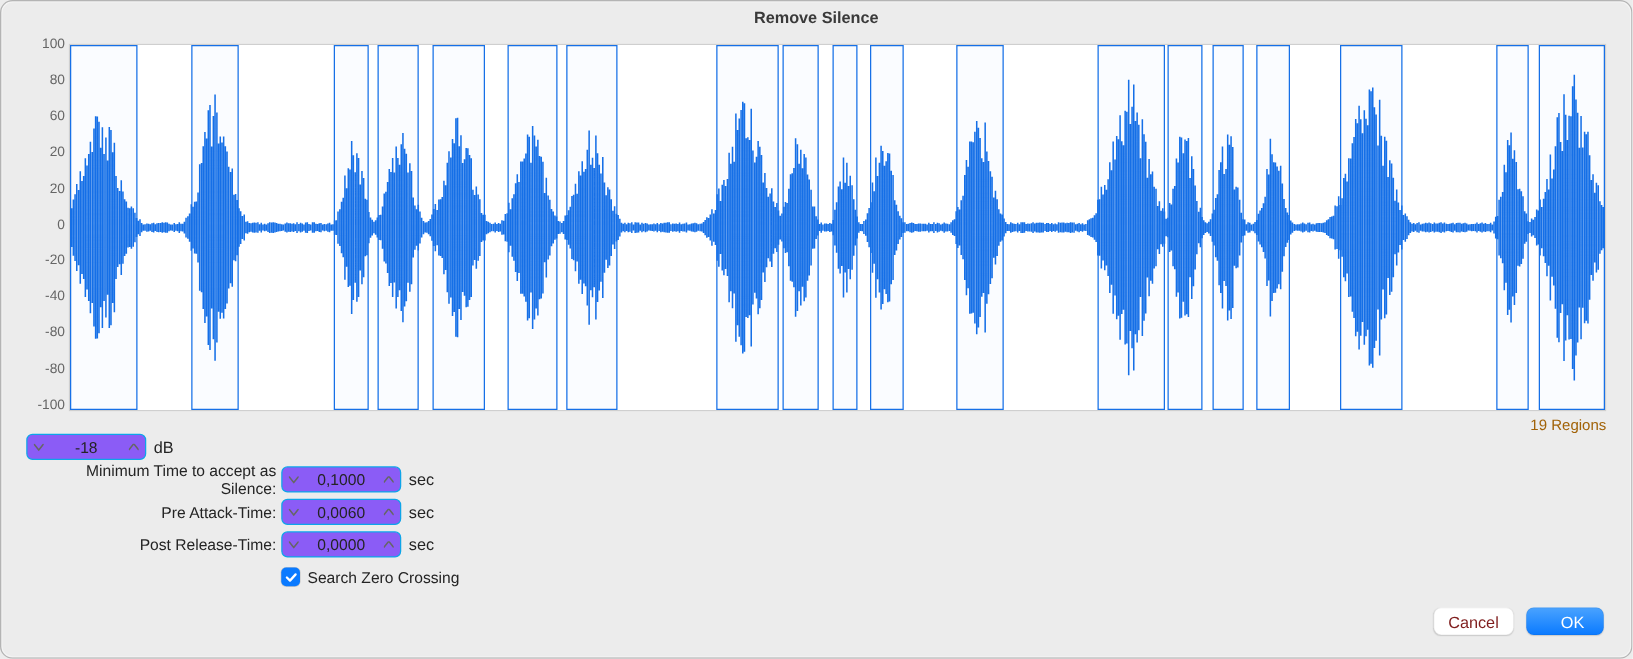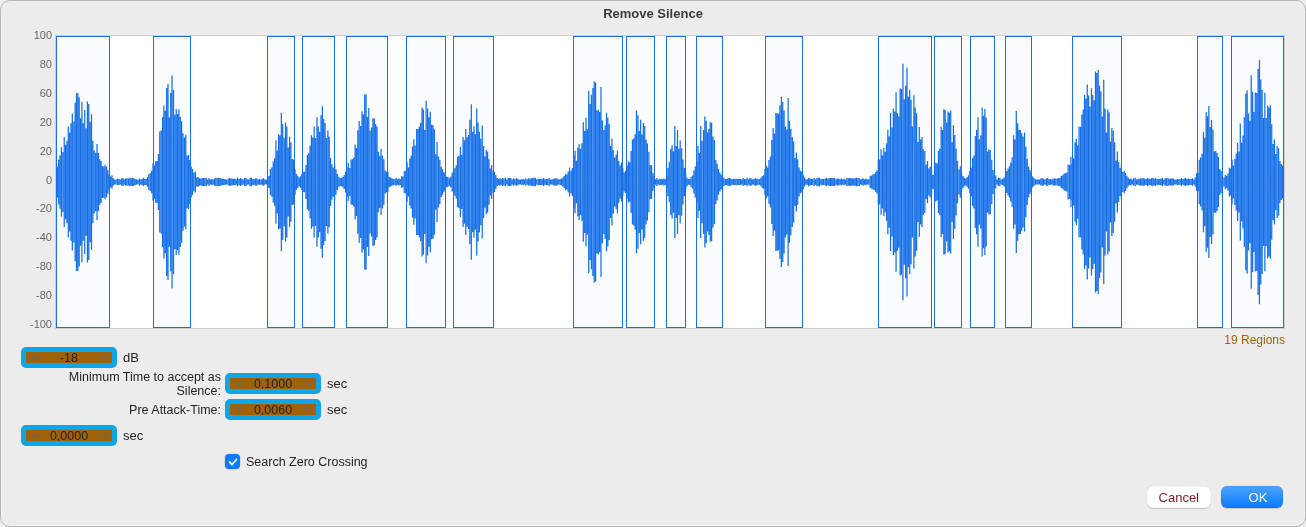--- a/index.html
+++ b/index.html
@@ -102,22 +102,22 @@
     width: 200px;
     text-align: right;
     padding-right: 4px;
     font-size: 12.5px;
   }
   .stepper {
     display: inline-flex;
     align-items: center;
     width: 96px;
     height: 21px;
-    background: #a16207;
-    border: 5px solid #0ea5e9;
+    background: #8b5cf6;
+    border: 1px solid #0ea5e9;
     border-radius: 5px;
     box-sizing: border-box;
     overflow: hidden;
   }
   .stepper .arrow {
     width: 18px;
     display: flex;
     align-items: center;
     justify-content: center;
     color: #555;
@@ -281,20 +281,21 @@
         <span class="arrow">
           <svg width="8" height="6">
               <path d="M0 5 L4 0 L8 5" fill="none" stroke="#666" stroke-width="1.2"></path>
             </svg>
         </span>
       </div>
       <span class="unit">sec</span>
     </div>
 
     <div class="param-row">
+      <div class="param-label">Post Release-Time:</div>
       <div class="stepper">
         <span class="arrow">
           <svg width="8" height="6">
               <path d="M0 0 L4 5 L8 0" fill="none" stroke="#666" stroke-width="1.2"></path>
             </svg>
         </span>
         <span class="value">0,0000</span>
         <span class="arrow">
           <svg width="8" height="6">
               <path d="M0 5 L4 0 L8 5" fill="none" stroke="#666" stroke-width="1.2"></path>

